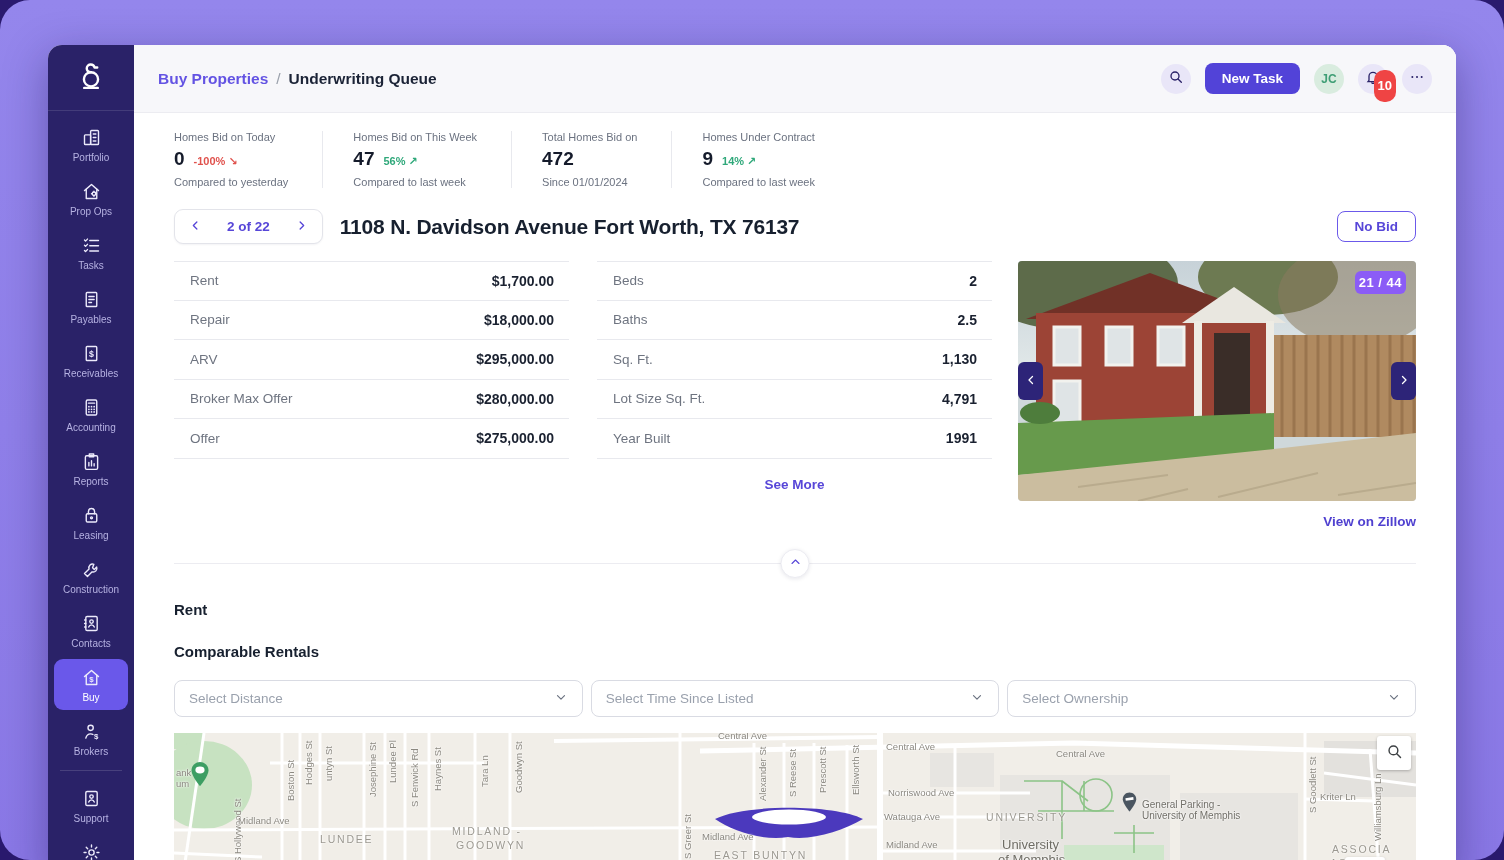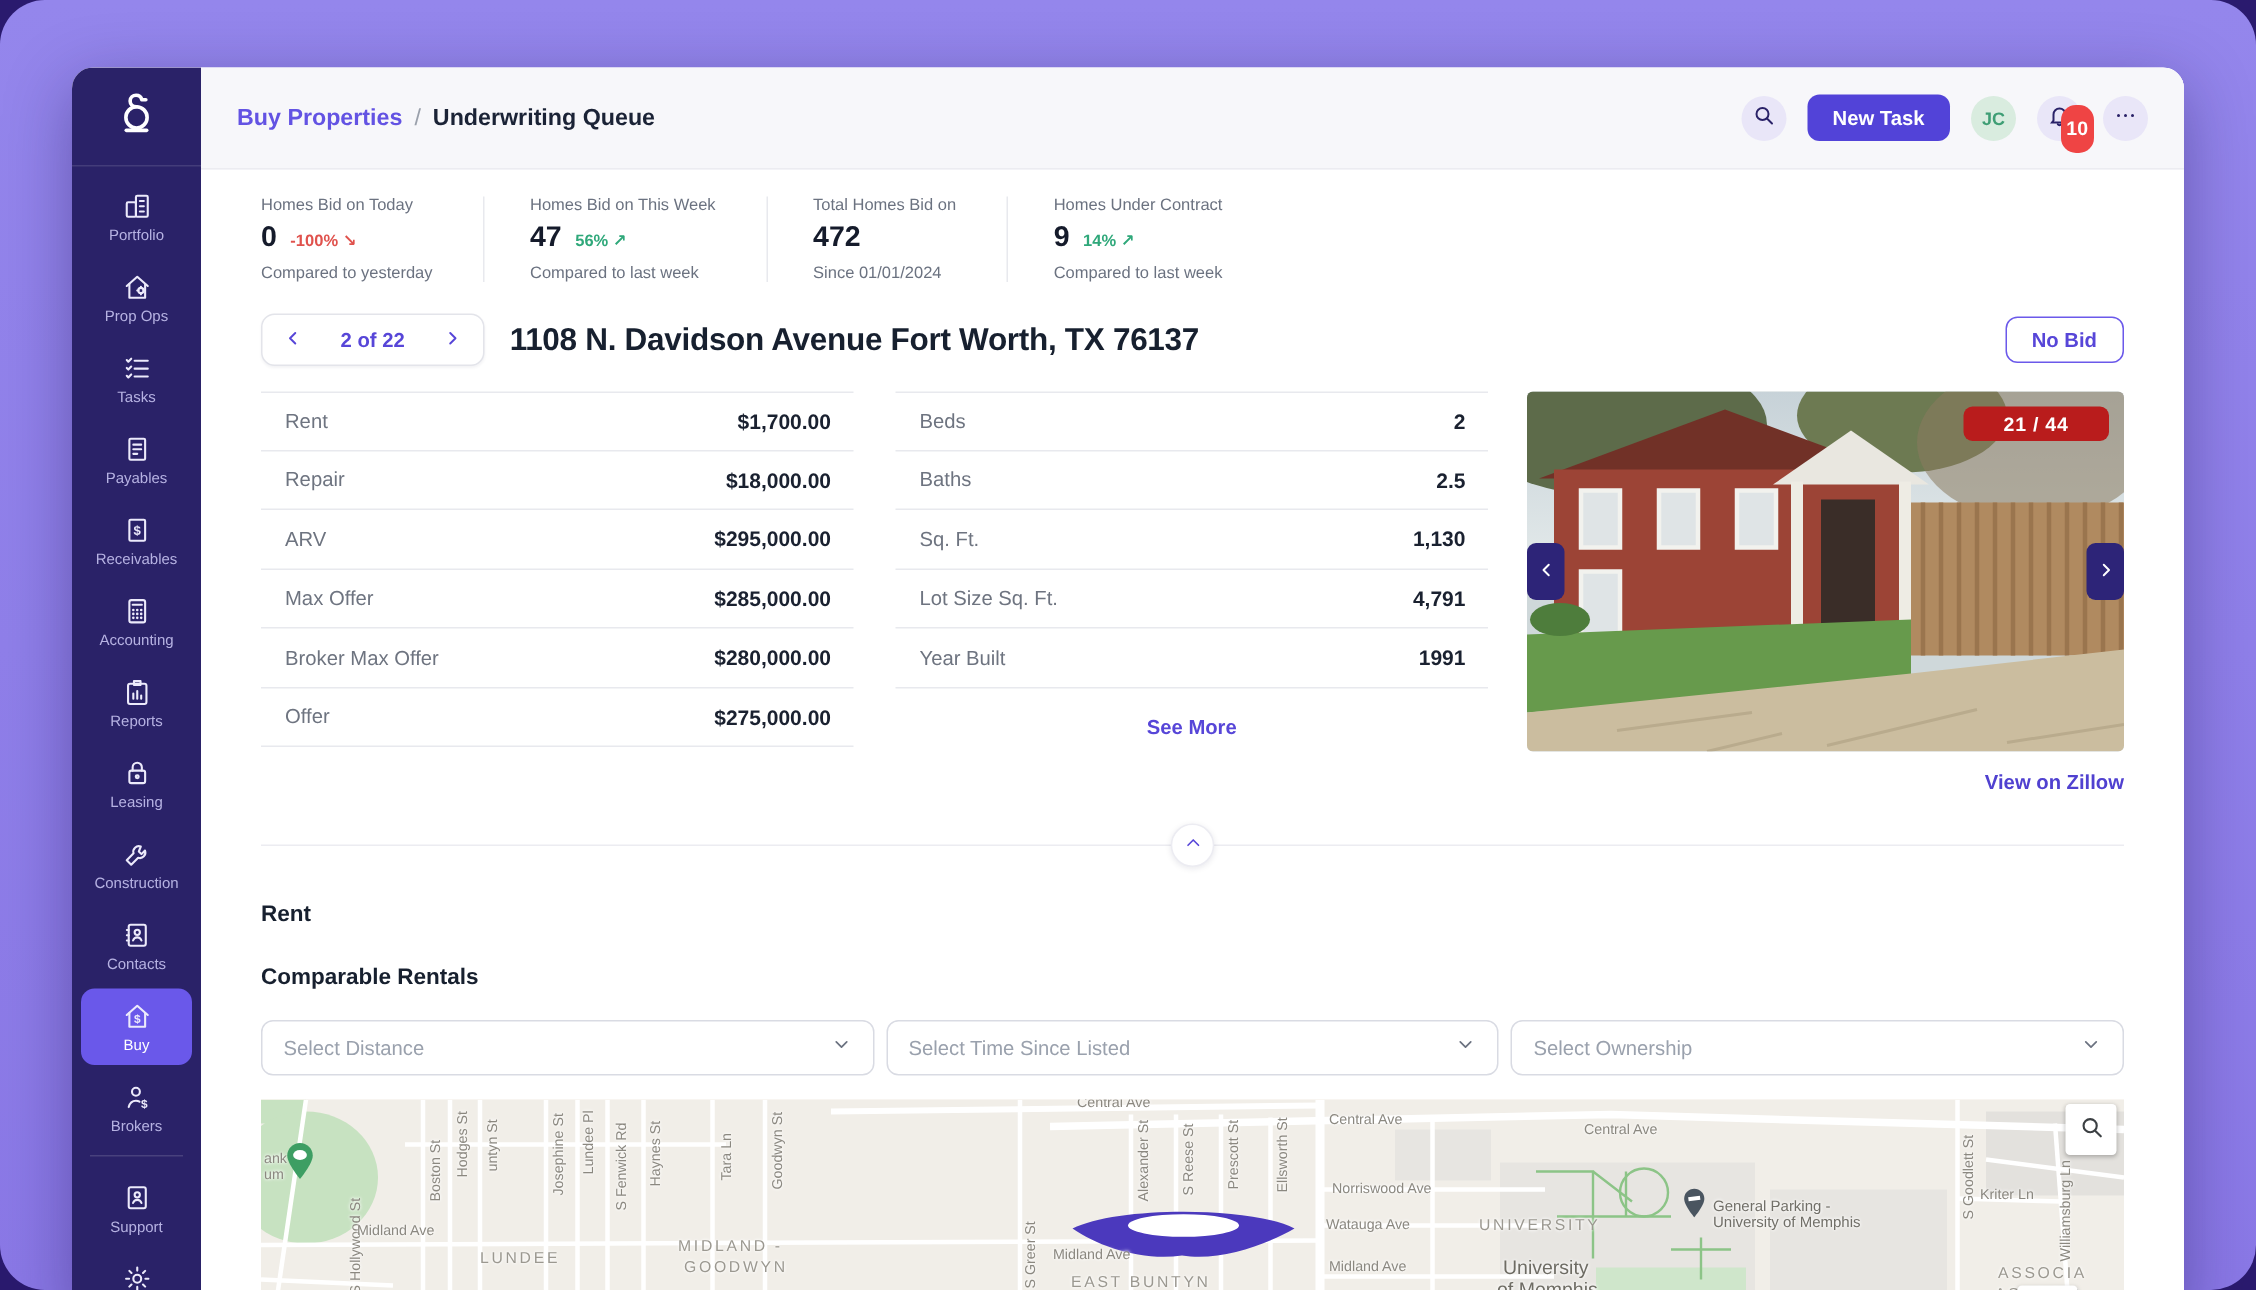--- a/index.html
+++ b/index.html
@@ -63,21 +63,21 @@
   .kv-table { width:396px; }
   .kv-col { width:396px; margin-left:4px; }
   .kv-row { display:flex; justify-content:space-between; align-items:center; height:39.5px; padding:0 15px 0 16px; border-bottom:1px solid #e8e9ee; }
   .kv-table .kv-row:first-child { border-top:1px solid #e8e9ee; }
   .kv-label { font-size:13.5px; color:#6e7480; }
   .kv-value { font-size:14px; font-weight:600; color:#1a2130; }
   .see-more { display:block; text-align:center; margin-top:18px; color:#5746d8; font-weight:600; font-size:13.5px; cursor:pointer; text-decoration:none; }
 
   .photo-col { width:398px; margin-left:2px; }
   .photo { position:relative; width:398px; height:240px; border-radius:4px; overflow:hidden; background:#cfd8da; }
-  .photo-counter { position:absolute; top:10px; right:10px; background:#b91c1c; color:#fff; font-size:13px; font-weight:700; padding:4px 27px; border-radius:6px; letter-spacing:.5px; }
+  .photo-counter { position:absolute; top:10px; right:10px; background:#8b5cf6; color:#fff; font-size:13px; font-weight:700; padding:4px 4px; border-radius:6px; letter-spacing:.5px; }
   .photo-nav { position:absolute; top:50%; transform:translateY(-50%); width:25px; height:38px; background:#2d2478; border:none; border-radius:6px;
                display:flex; align-items:center; justify-content:center; cursor:pointer; }
   .photo-nav.left { left:0; } .photo-nav.right { right:0; }
   .photo-nav svg { width:12px; height:12px; stroke:#fff; stroke-width:2.6; fill:none; stroke-linecap:round; stroke-linejoin:round; }
   .zillow { display:block; text-align:right; margin-top:13px; color:#5041d0; font-weight:600; font-size:13.5px; cursor:pointer; text-decoration:none; }
 
   .collapse-row { position:relative; margin-top:20px; height:29px; }
   .collapse-line { position:absolute; left:0; right:0; top:14px; border-top:1px solid #ececf1; }
   .collapse-btn { position:absolute; left:50%; transform:translateX(-50%); top:0; width:29px; height:29px; border-radius:50%;
                   background:#fff; border:1px solid #ececf2; box-shadow:0 1px 4px rgba(20,20,60,.10); cursor:pointer;
@@ -361,24 +361,20 @@
                 <span class="kv-label">Rent</span>
                 <span class="kv-value">$1,700.00</span>
               </div>
               <div class="kv-row">
                 <span class="kv-label">Repair</span>
                 <span class="kv-value">$18,000.00</span>
               </div>
               <div class="kv-row">
                 <span class="kv-label">ARV</span>
                 <span class="kv-value">$295,000.00</span>
-              </div>
-              <div class="kv-row">
-                <span class="kv-label">Max Offer</span>
-                <span class="kv-value">$285,000.00</span>
               </div>
               <div class="kv-row">
                 <span class="kv-label">Broker Max Offer</span>
                 <span class="kv-value">$280,000.00</span>
               </div>
               <div class="kv-row">
                 <span class="kv-label">Offer</span>
                 <span class="kv-value">$275,000.00</span>
               </div>
             </div>

